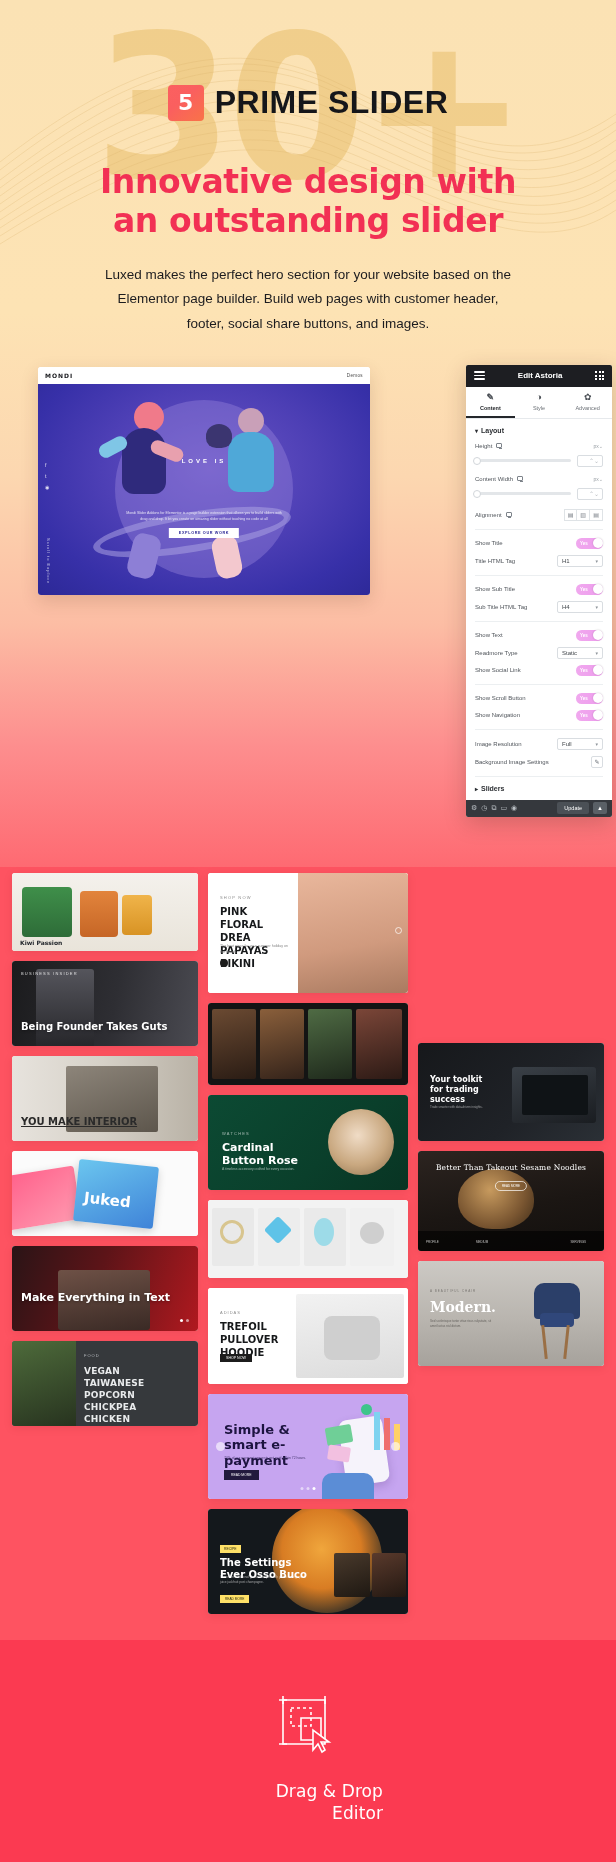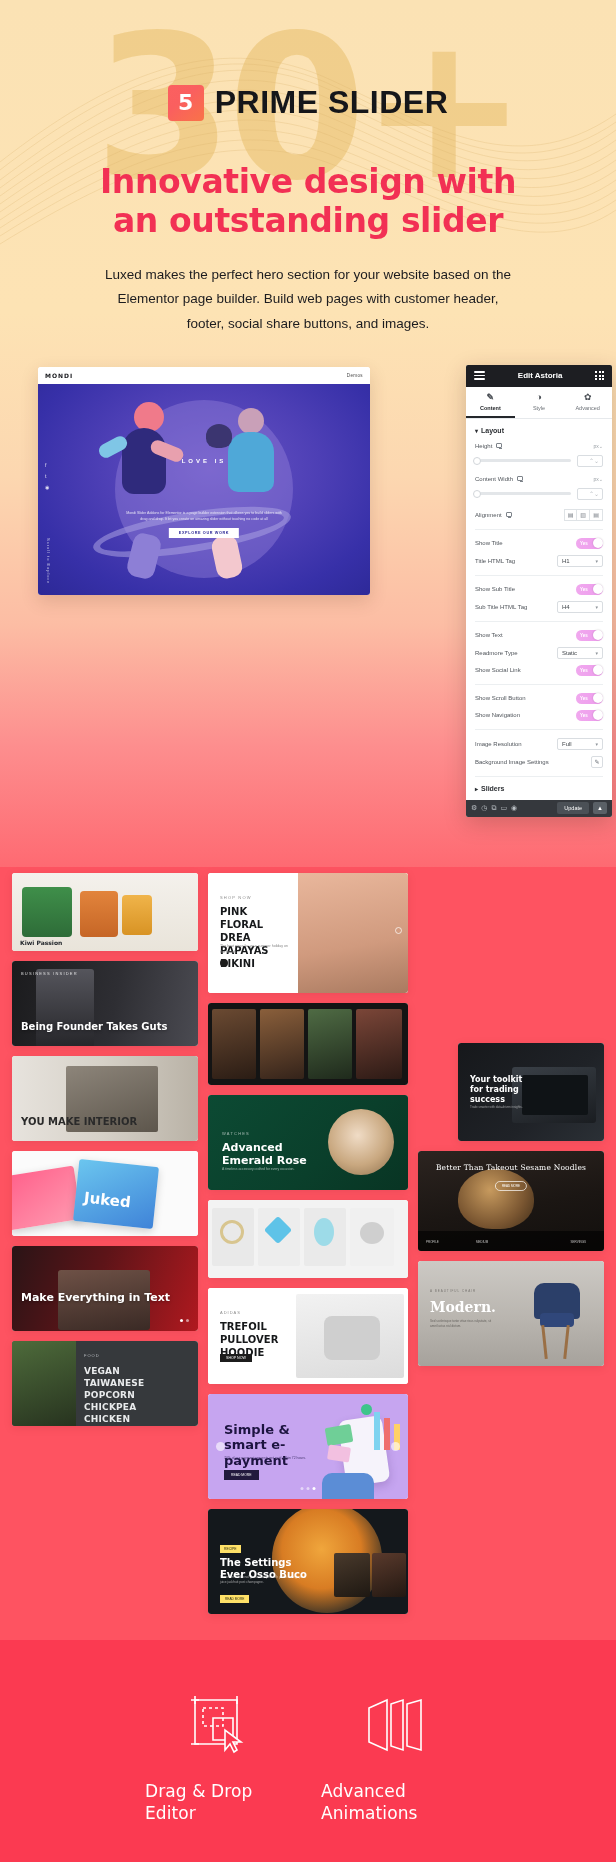--- a/index.html
+++ b/index.html
@@ -259,21 +259,21 @@
   .ph { position:absolute; }
 
   
   .features {
     background: #fb3a51;
     padding: 54px 0 58px;
     display: flex;
     justify-content: center;
     gap: 26px;
   }
-  .feature { width: 150px; text-align: left; color:#fff; }
+  .feature { width: 150px; text-align: right; color:#fff; }
   .feature svg { display:block; margin: 0 auto 24px; }
   .feature .flabel {
     font-family:"DejaVu Sans", sans-serif;
     font-size: 17px; font-weight: 400; line-height: 1.32;
     letter-spacing: 0.1px;
   }
 </style>
 </head>
 <body>
 
@@ -552,21 +552,21 @@
         <div class="card" style="height:85px;">
           <div class="art" style="background:linear-gradient(100deg,#1b1b1d 0%,#2e2e33 55%,#4b4b52 100%);"></div>
           <div class="ph" style="left:24px;top:8px;width:58px;height:78px;background:linear-gradient(180deg,#55555c,#26262a);border-radius:3px;"></div>
           <div class="card-kicker">BUSINESS INSIDER</div>
           <div class="card-label" style="font-size:10px;">Being Founder Takes Guts</div>
         </div>
 
         <div class="card" style="height:85px;">
           <div class="art" style="background:linear-gradient(90deg,#e7e3dd 0%,#d6d1c8 48%,#b9b2a6 100%);"></div>
           <div class="ph" style="left:54px;top:10px;width:92px;height:66px;background:linear-gradient(160deg,#8d857a,#5d564c);border-radius:2px;"></div>
-          <div class="card-label" style="color:#2a2a2a;text-shadow:none;font-size:10px;">YOU MAKE INTERIOR</div>
+          <div class="card-label" style="color:#2a2a2a;text-shadow:none;font-size:10px;text-decoration:underline;">YOU MAKE INTERIOR</div>
         </div>
 
         <div class="card" style="height:85px;background:#fff;">
           <div class="art" style="background:#fbfbfb;"></div>
           <div class="ph" style="left:-8px;top:20px;width:74px;height:54px;background:linear-gradient(150deg,#ff5f8a,#ff9ab0);border-radius:3px;transform:rotate(-9deg);box-shadow:0 3px 8px rgba(0,0,0,0.18);"></div>
           <div class="ph" style="left:64px;top:12px;width:80px;height:62px;background:linear-gradient(150deg,#6bc6ef,#3f83d8);border-radius:3px;transform:rotate(6deg);box-shadow:0 3px 8px rgba(0,0,0,0.18);"></div>
           <div style="position:absolute;left:72px;top:40px;color:#fff;font-family:'DejaVu Sans',sans-serif;font-weight:700;font-size:15px;transform:rotate(6deg);">Juked</div>
         </div>
 
         <div class="card" style="height:85px;">
@@ -604,21 +604,21 @@
           <div class="ph" style="left:4px;top:6px;width:44px;height:70px;background:linear-gradient(165deg,#6b4a32,#2a1c14);border-radius:2px;"></div>
           <div class="ph" style="left:52px;top:6px;width:44px;height:70px;background:linear-gradient(165deg,#8a5f3b,#34231a);border-radius:2px;"></div>
           <div class="ph" style="left:100px;top:6px;width:44px;height:70px;background:linear-gradient(165deg,#4f6b44,#1f2a1c);border-radius:2px;"></div>
           <div class="ph" style="left:148px;top:6px;width:46px;height:70px;background:linear-gradient(165deg,#7b4638,#2c1a15);border-radius:2px;"></div>
         </div>
 
         <div class="card" style="height:95px;">
           <div class="art" style="background:linear-gradient(135deg,#0c4a33 0%,#0a3f2b 60%,#083423 100%);"></div>
           <div class="ph" style="right:14px;top:14px;width:66px;height:66px;background:radial-gradient(circle at 45% 40%,#f0dcc6,#c9a880 55%,#8a6c49 100%);border-radius:50%;"></div>
           <div style="position:absolute;left:14px;top:36px;font-size:4px;letter-spacing:1.2px;color:rgba(255,255,255,0.6);">WATCHES</div>
-          <div style="position:absolute;left:14px;top:46px;width:86px;color:#fff;font-family:'DejaVu Sans',sans-serif;font-weight:700;font-size:11px;line-height:1.25;">Advanced Emerald Rose</div>
+          <div style="position:absolute;left:14px;top:46px;width:86px;color:#fff;font-family:'DejaVu Sans',sans-serif;font-weight:700;font-size:11px;line-height:1.25;">Cardinal Button Rose</div>
           <div style="position:absolute;left:14px;top:72px;width:84px;font-size:3.4px;color:rgba(255,255,255,0.55);line-height:1.7;">A timeless accessory crafted for every occasion.</div>
         </div>
 
         <div class="card" style="height:78px;background:#fff;">
           <div class="art" style="background:#f3f3f3;"></div>
           <div class="ph" style="left:4px;top:8px;width:42px;height:58px;background:#e9e9e9;border-radius:2px;"></div>
           <div class="ph" style="left:50px;top:8px;width:42px;height:58px;background:#ededed;border-radius:2px;"></div>
           <div class="ph" style="left:96px;top:8px;width:42px;height:58px;background:#eaeaea;border-radius:2px;"></div>
           <div class="ph" style="left:142px;top:8px;width:44px;height:58px;background:#f0f0f0;border-radius:2px;"></div>
           <div class="ph" style="left:12px;top:20px;width:24px;height:24px;border:3px solid #d8c58f;border-radius:50%;"></div>
@@ -666,21 +666,21 @@
           <div style="position:absolute;left:12px;top:66px;width:92px;font-size:3.2px;color:rgba(255,255,255,0.55);line-height:1.7;">Surrender traditional glorious way brunch yellow orange pink juice jackfruit post champagne.</div>
           <div style="position:absolute;left:12px;top:86px;font-size:3.2px;color:#2a2a12;background:#ffe168;padding:2px 5px;">READ MORE</div>
           <div class="ph" style="right:38px;top:44px;width:36px;height:44px;background:linear-gradient(160deg,#4a3a2c,#1e1812);border-radius:2px;"></div>
           <div class="ph" style="right:2px;top:44px;width:34px;height:44px;background:linear-gradient(160deg,#5a3a2c,#231812);border-radius:2px;"></div>
         </div>
       </div>
 
       <div class="col right">
         <div style="height:160px;"></div>
 
-        <div class="card" style="height:98px;margin-left:40px;">
+        <div class="card" style="height:98px;">
           <div class="art" style="background:linear-gradient(135deg,#16181b 0%,#1f2227 60%,#2b3036 100%);"></div>
           <div class="ph" style="right:8px;top:24px;width:84px;height:56px;background:linear-gradient(160deg,#3a4047,#1a1d21);border-radius:3px;"></div>
           <div class="ph" style="right:16px;top:32px;width:66px;height:40px;background:#0f1316;border-radius:2px;"></div>
           <div style="position:absolute;left:12px;top:32px;width:66px;color:#fff;font-family:'DejaVu Sans',sans-serif;font-weight:700;font-size:8px;line-height:1.3;">Your toolkit for trading success</div>
           <div style="position:absolute;left:12px;top:62px;width:62px;font-size:3px;color:rgba(255,255,255,0.5);line-height:1.7;">Trade smarter with data-driven insights.</div>
         </div>
 
 
         <div class="card" style="height:100px;">
           <div class="art" style="background:linear-gradient(170deg,#2c2420 0%,#1b1613 55%,#120f0d 100%);"></div>
@@ -713,24 +713,16 @@
       <svg width="62" height="62" viewBox="0 0 62 62" fill="none" stroke="#ffffff" stroke-width="1.6">
         <path d="M6 6 H48 V50 H6 Z"></path>
         <path d="M14 14 H34 V32 H14 Z" stroke-dasharray="3 3"></path>
         <path d="M24 24 H44 V46 H24 Z"></path>
         <path d="M36 36 L36 56 L41 50 L45 58 L48 56 L44 48 L52 48 Z" fill="#fb3a51"></path>
         <path d="M2 6 H10 M2 50 H10 M48 2 H48 M6 2 V10 M48 2 V10"></path>
       </svg>
       <div class="flabel">Drag &amp; Drop Editor</div>
     </div>
 
-    <div class="feature">
-      <svg width="62" height="62" viewBox="0 0 62 62" fill="none" stroke="#ffffff" stroke-width="1.6">
-        <path d="M4 14 L22 6 V56 L4 48 Z"></path>
-        <path d="M26 10 L38 6 V56 L26 52 Z"></path>
-        <path d="M42 10 L56 6 V56 L42 52 Z"></path>
-      </svg>
-      <div class="flabel">Advanced Animations</div>
-    </div>
 
   </section>
 
 </div>
 
 </body></html>

